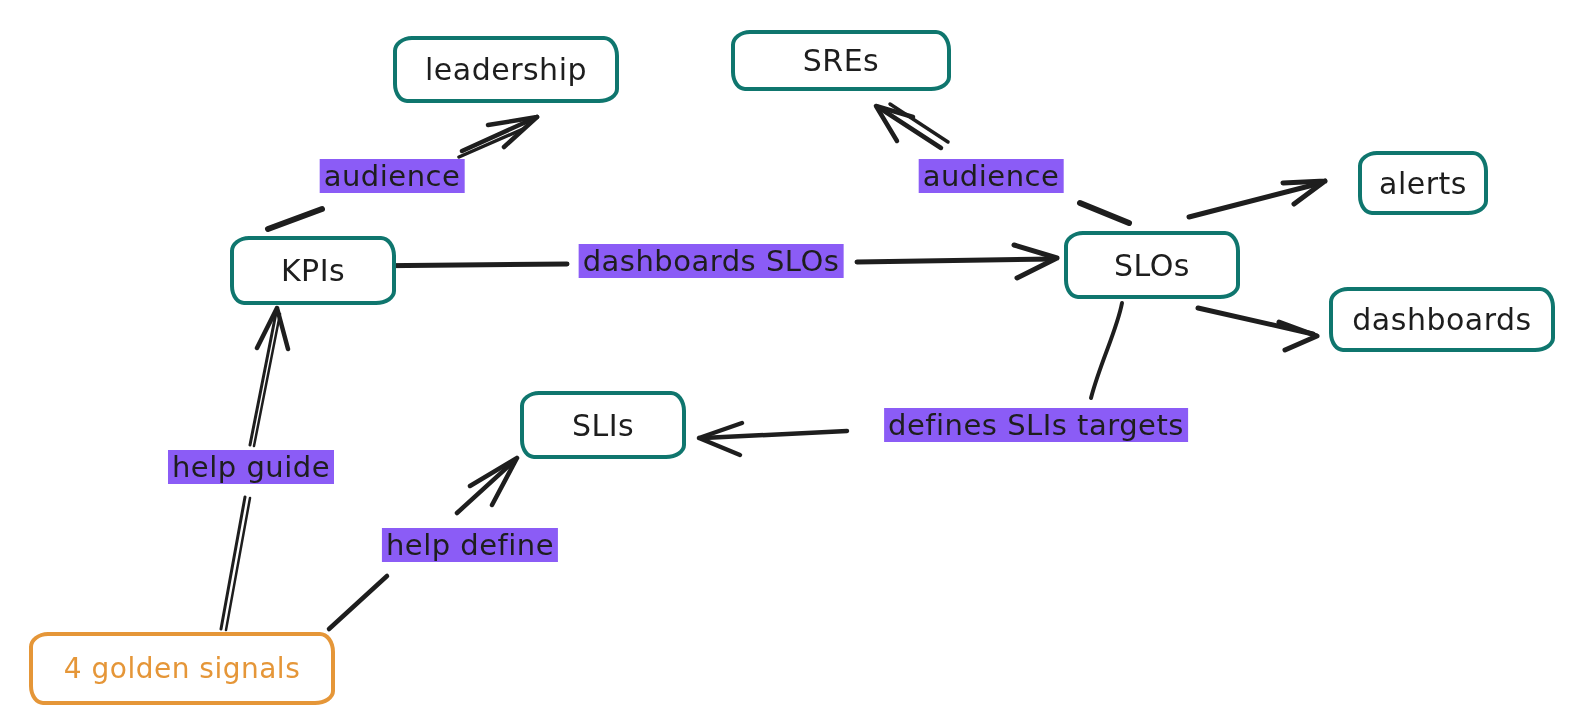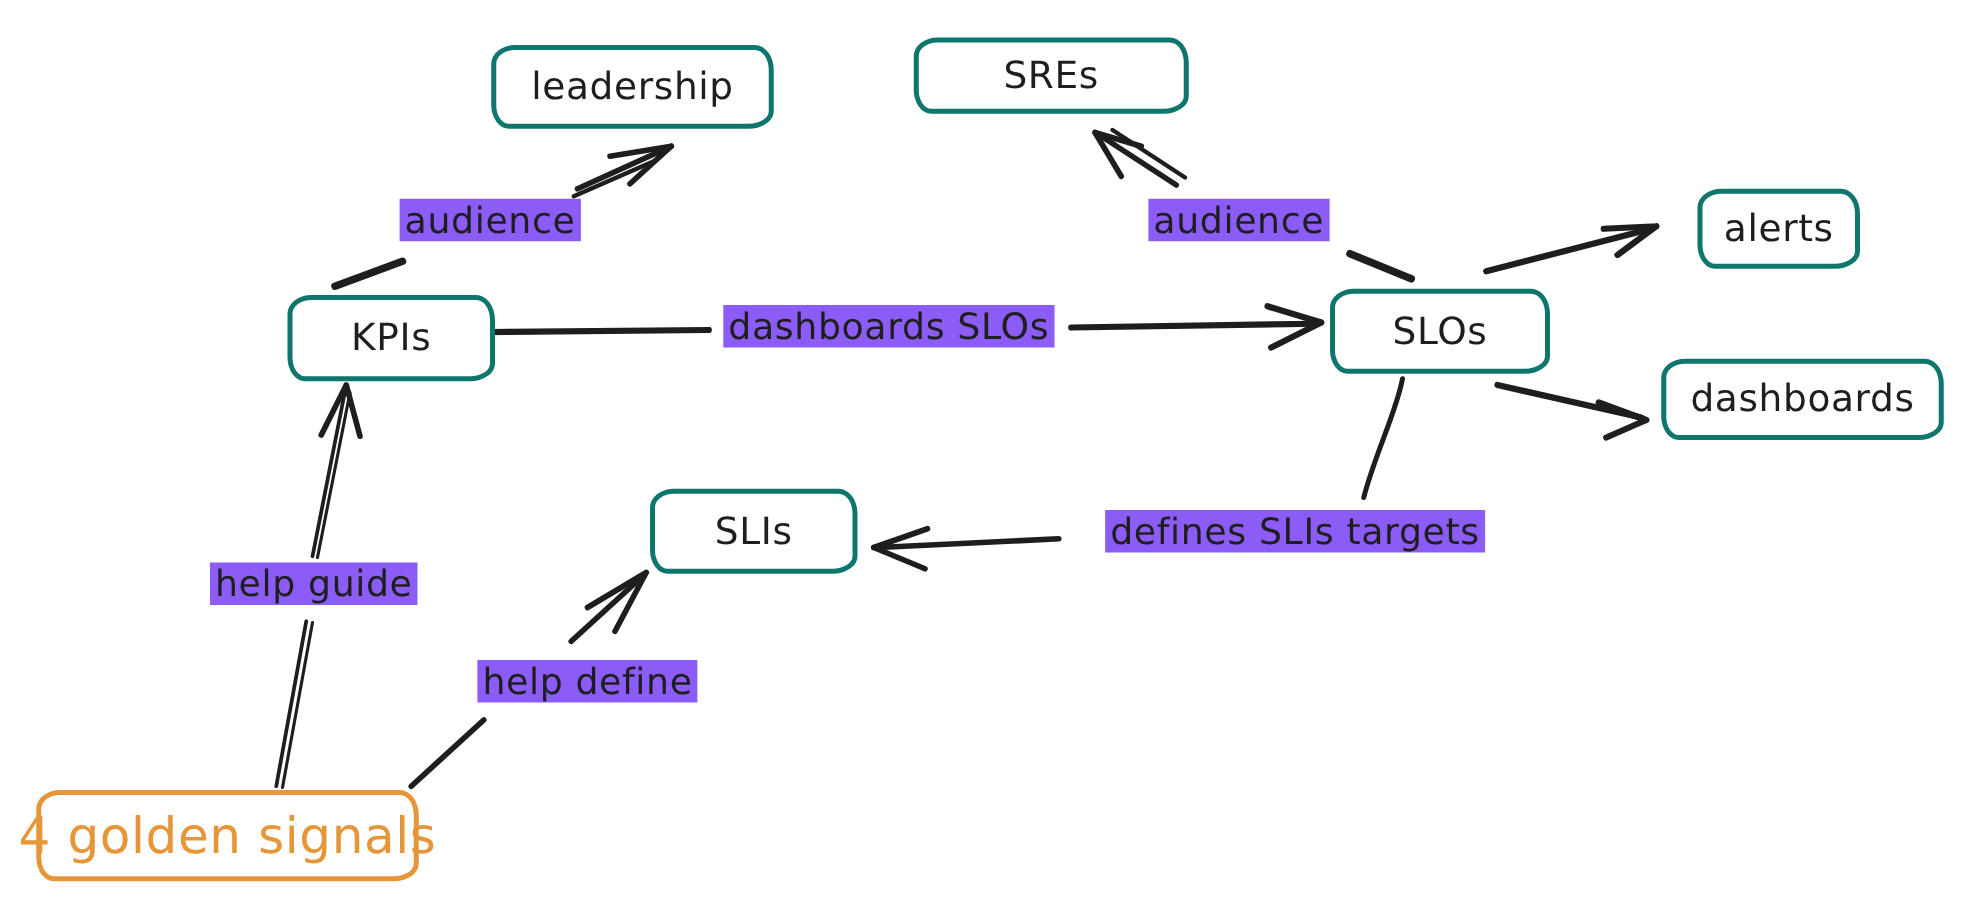--- a/index.html
+++ b/index.html
@@ -37,21 +37,21 @@
     align-items: center;
     justify-content: center;
     color: #1e1e1e;
     font-size: 30px;
     letter-spacing: 0.5px;
     white-space: nowrap;
   }
   .node.accent {
     border-color: #e59638;
     color: #e59638;
-    font-size: 40px;
+    font-size: 28px;
   }
   .edge-label {
     position: absolute;
     transform: translate(-50%, -50%);
     color: #1e1e1e;
     font-size: 29px;
     letter-spacing: 0.5px;
     white-space: nowrap;
     background: #8b5cf6;
     padding: 0 4px;

